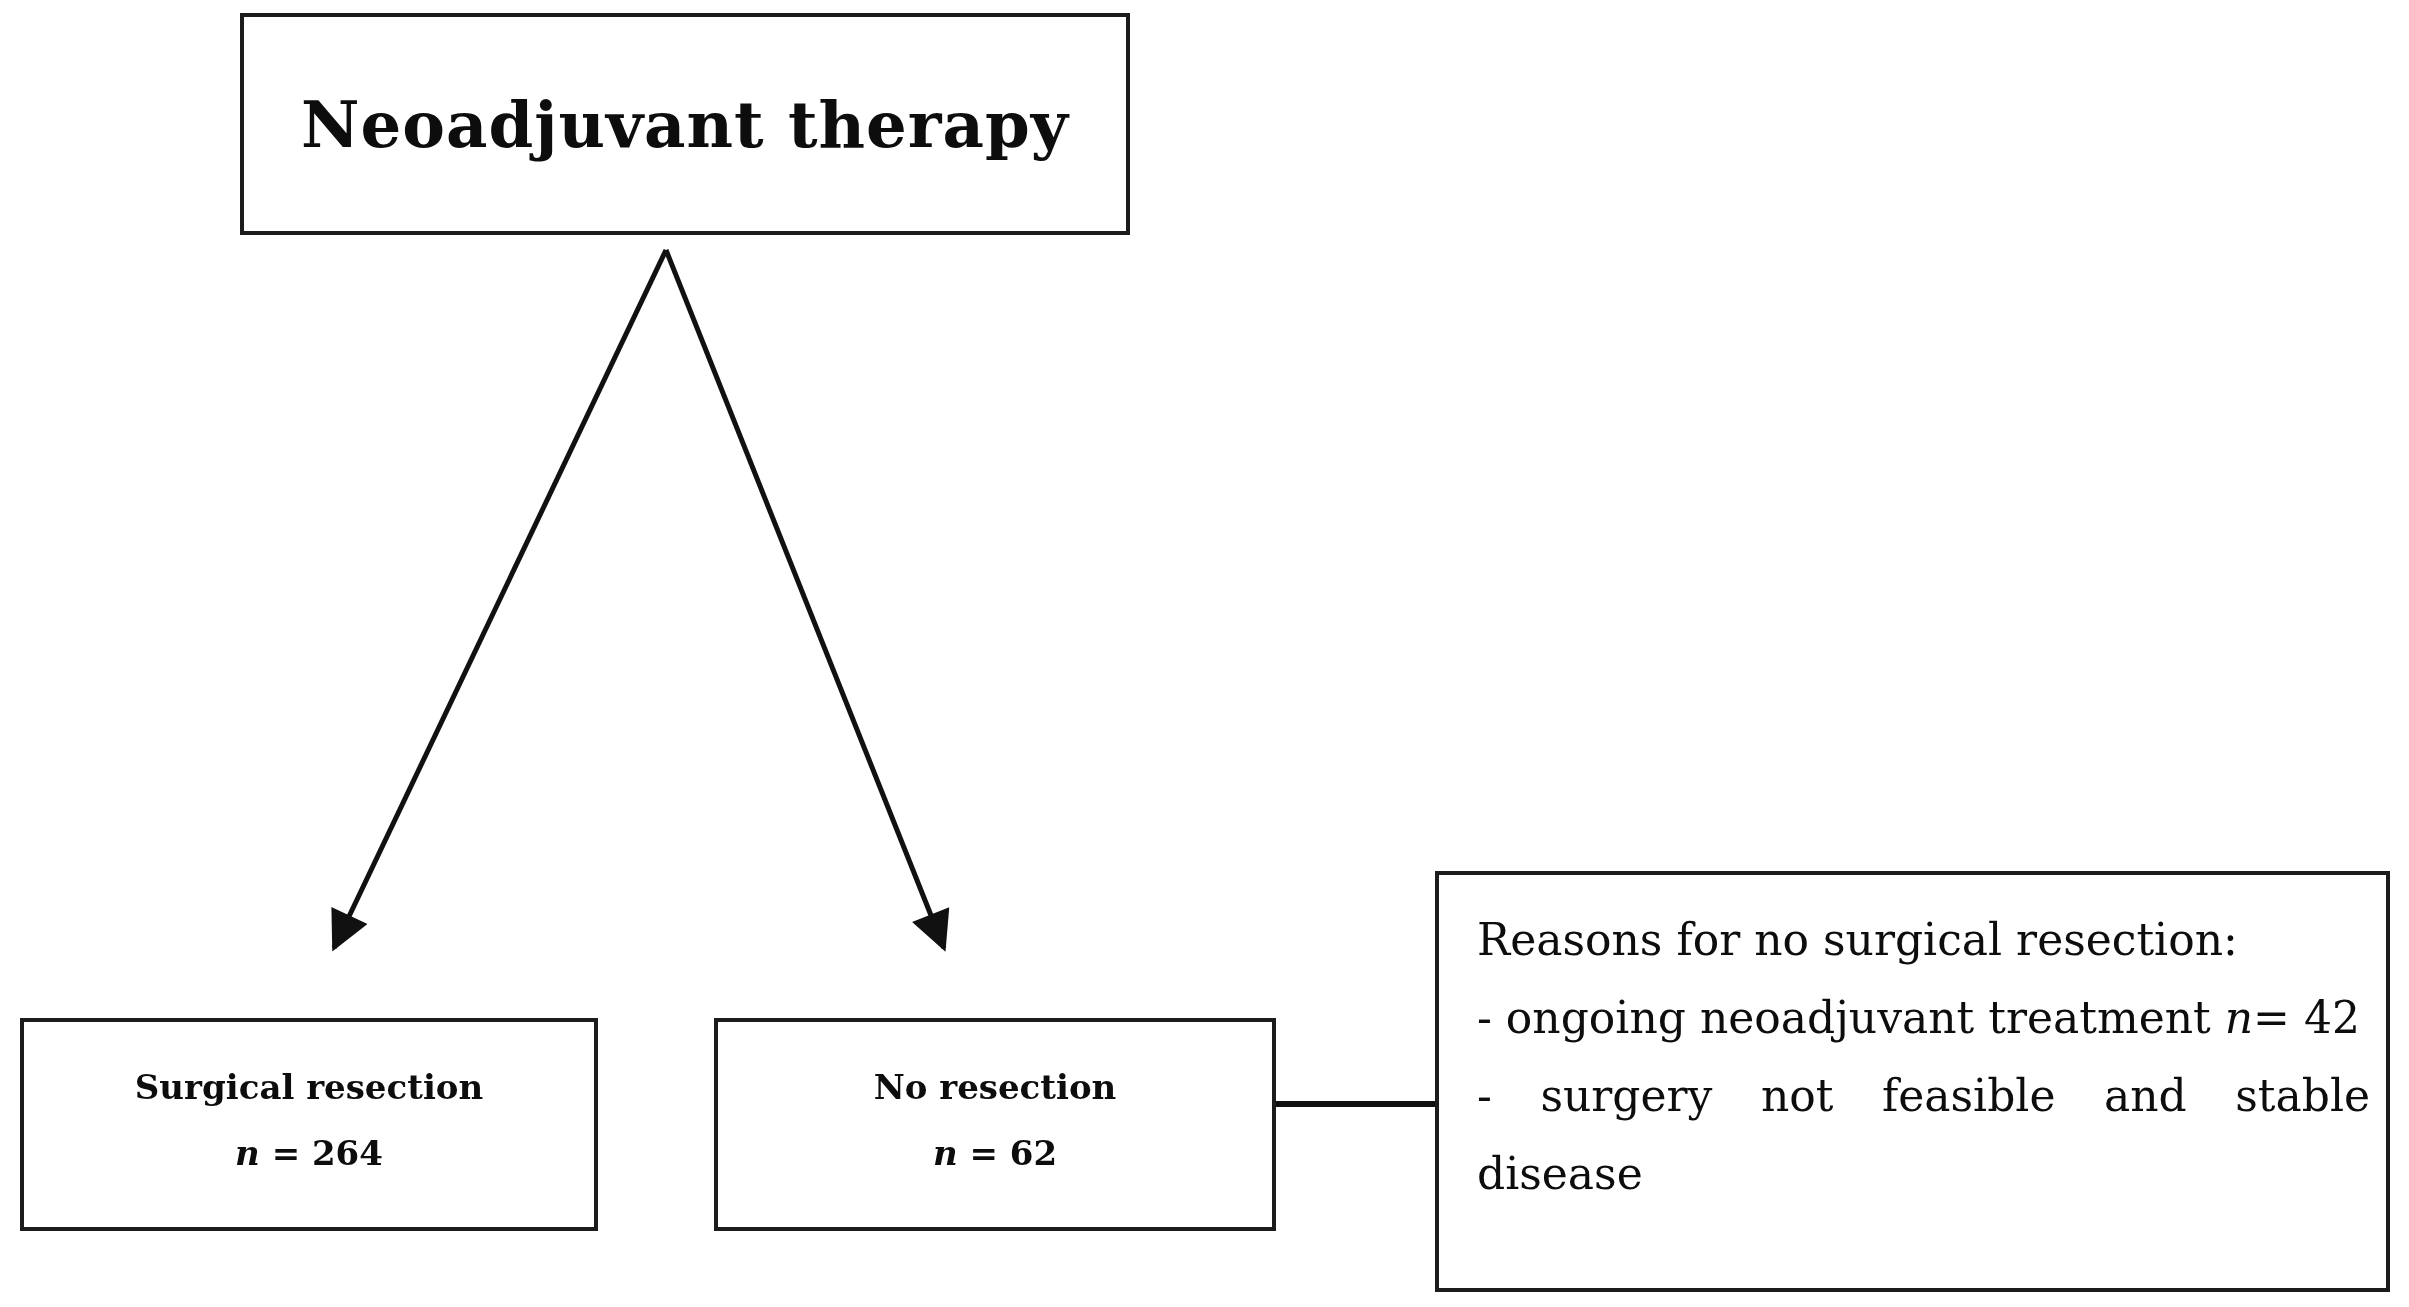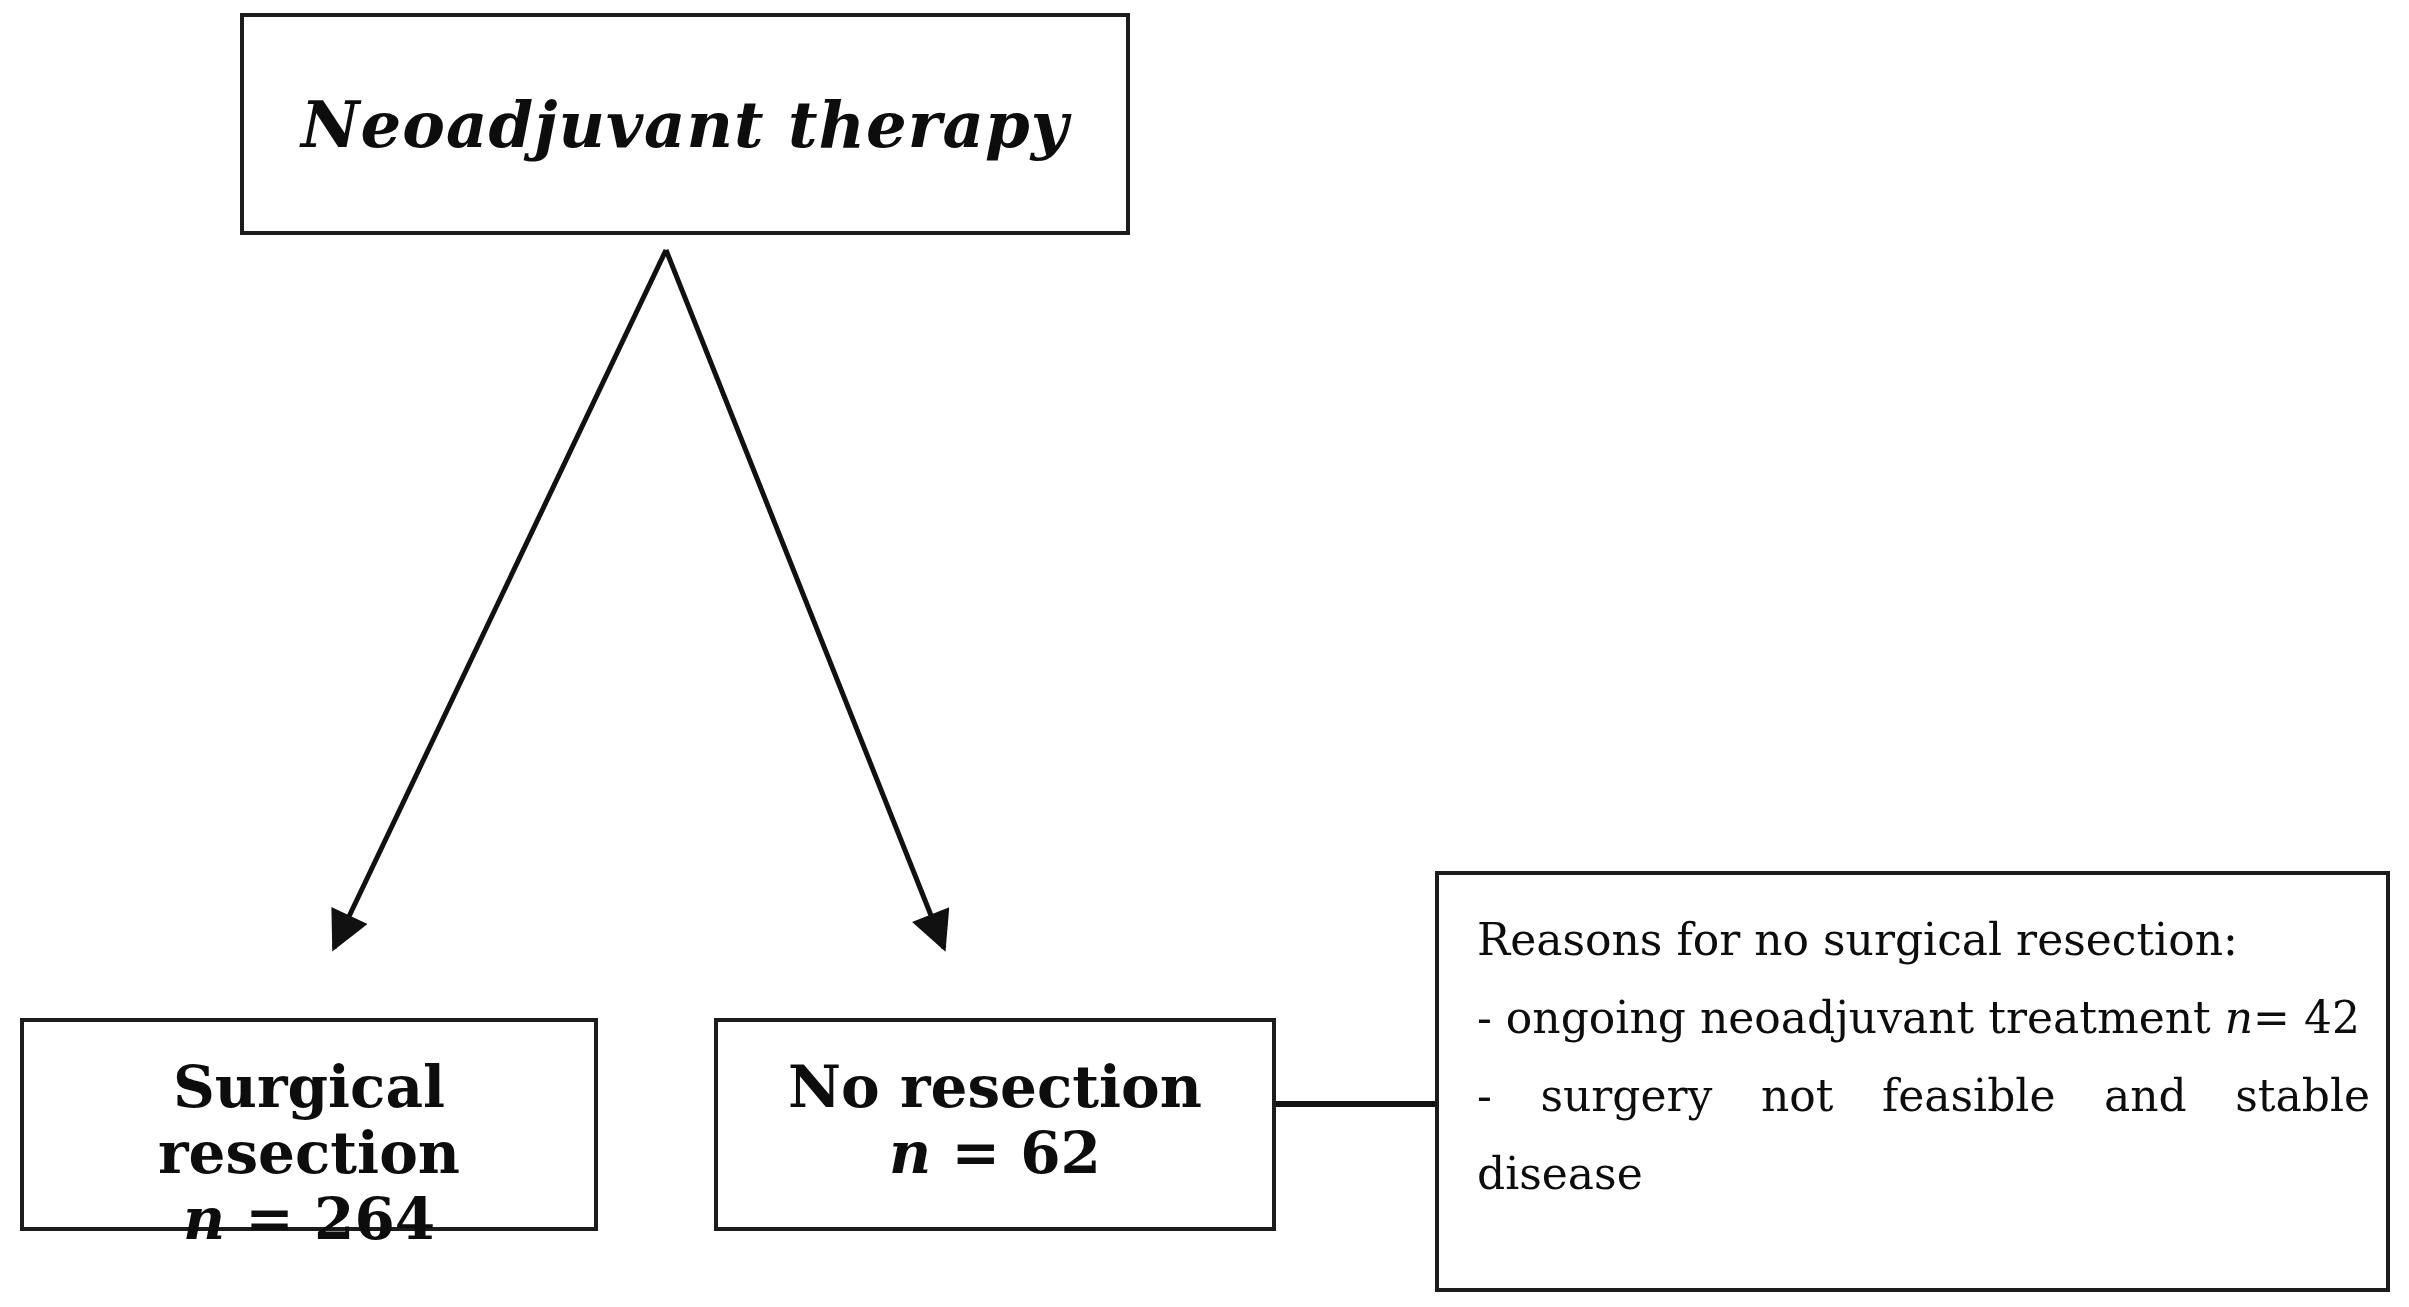--- a/index.html
+++ b/index.html
@@ -26,21 +26,20 @@
     box-sizing: border-box;
   }
   .node-title {
     left: 240px;
     top: 13px;
     width: 890px;
     height: 222px;
     display: flex;
     align-items: center;
     justify-content: center;
-    font-style: italic;
   }
   .node-title .label {
     font-size: 64px;
     font-weight: bold;
     letter-spacing: 1px;
     white-space: nowrap;
   }
   .node-left {
     left: 20px;
     top: 1018px;
@@ -49,21 +48,21 @@
   }
   .node-mid {
     left: 714px;
     top: 1018px;
     width: 562px;
     height: 213px;
   }
   .node-left .inner, .node-mid .inner {
     padding-top: 32px;
     text-align: center;
-    font-size: 58px;
+    font-size: 34px;
     font-weight: bold;
     line-height: 66px;
   }
   .node-reasons {
     left: 1435px;
     top: 871px;
     width: 955px;
     height: 421px;
   }
   .node-reasons .inner {

